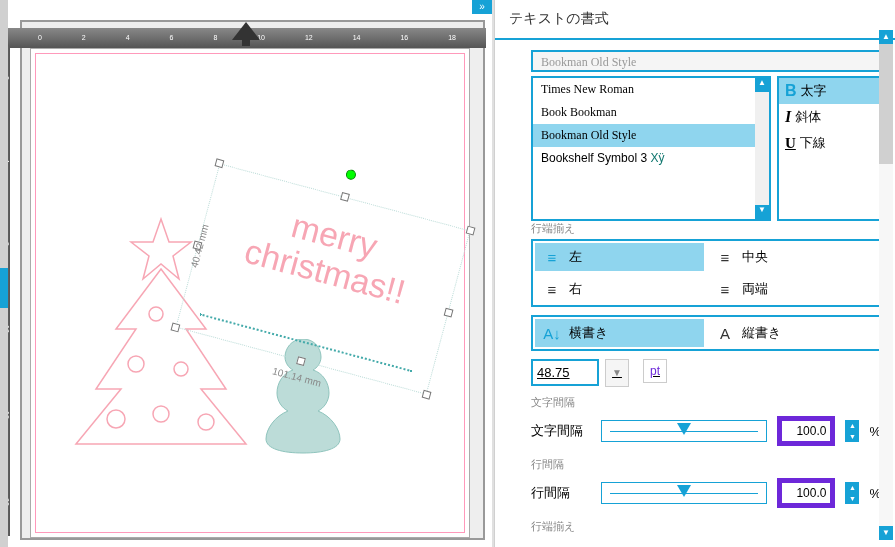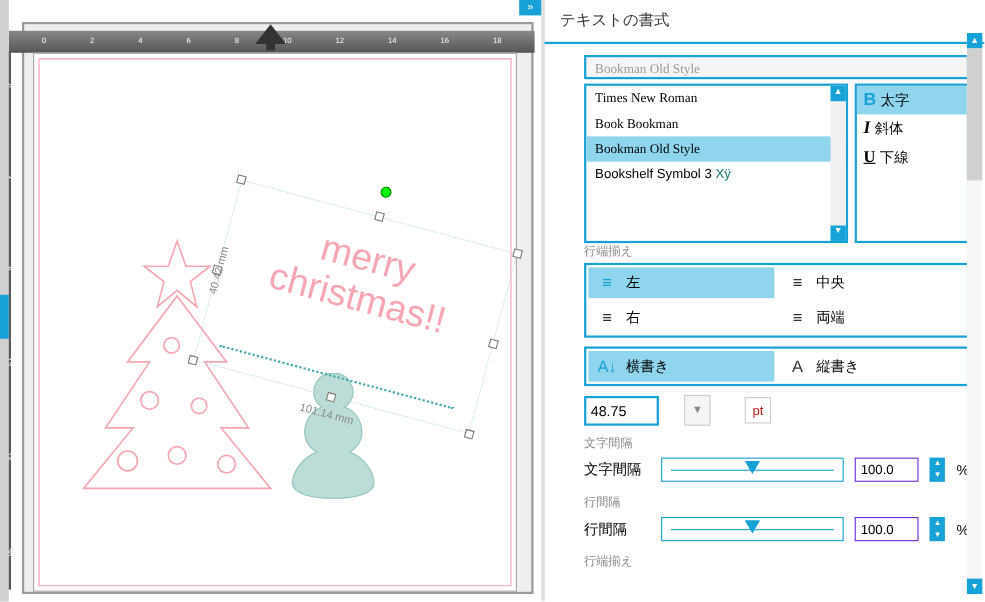--- a/index.html
+++ b/index.html
@@ -63,31 +63,31 @@
 .style-list .u { text-decoration:underline; font-family:serif; font-size:15px; font-weight:bold; }
 
 .sec-label { font-size:11px; color:#888; margin-bottom:3px; }
 .btn-grid { display:flex; flex-wrap:wrap; gap:4px; border:2px solid #16a2d6; padding:2px; }
 .btn-grid.two { }
 .abtn { flex:1 0 45%; padding:5px 8px; display:flex; align-items:center; gap:8px; font-size:13px; cursor:pointer; min-width:130px; }
 .abtn.sel { background:#8fd5ee; }
 .abtn .ico { font-size:15px; color:#333; width:18px; text-align:center; }
 .abtn.sel .ico { color:#16a2d6; }
 
-.size-row { display:flex; gap:23px; align-items:center; }
+.size-row { display:flex; gap:6px; align-items:flex-start;text-decoration:underline; }
 .size-in { width:68px; border:2px solid #16a2d6; padding:4px; font-size:13px; text-align:left; }
 .size-dd { width:24px; height:28px; border:1px solid #ccc; background:#f5f5f5; text-align:center; line-height:26px; color:#888; font-size:10px; margin-right:8px; }
-.unit { border:1px solid #ccc; padding:4px 6px; font-size:12px; color:#b91c1c; }
+.unit { border:1px solid #ccc; padding:4px 6px; font-size:12px; color:#6d28d9; }
 
 .slider-row { display:flex; align-items:center; gap:10px; padding:3px 0; }
 .slider-row .lab { font-size:13px; width:60px; }
 .slider { flex:1; height:22px; border:1px solid #16a2d6; position:relative; background:#fff; }
 .slider .track { position:absolute; left:8px; right:8px; top:50%; height:1px; background:#16a2d6; }
 .slider .knob { position:absolute; left:50%; top:2px; width:0; height:0; border-left:7px solid transparent; border-right:7px solid transparent; border-top:12px solid #16a2d6; margin-left:-7px; }
-.spin { width:58px; border:1px solid #6d28d9; padding:3px 4px; font-size:12px; }
+.spin { width:58px; border:5px solid #6d28d9; padding:3px 4px; font-size:12px; text-align:right; }
 .arrows { width:14px; height:22px; background:#16a2d6; display:flex; flex-direction:column; }
 .arrows span { flex:1; color:#fff; font-size:7px; text-align:center; line-height:11px; }
 .pct { font-size:13px; }
 </style>
 </head>
 <body>
 
 <div class="canvas-area">
   <div class="toggle-btn">»</div>
   <div class="cut-mat"></div>

